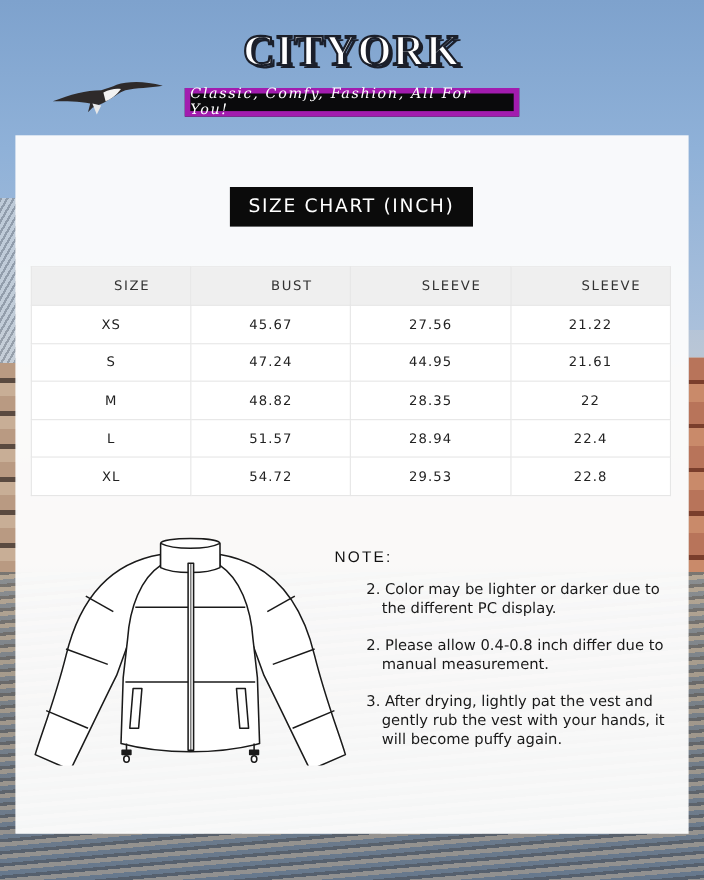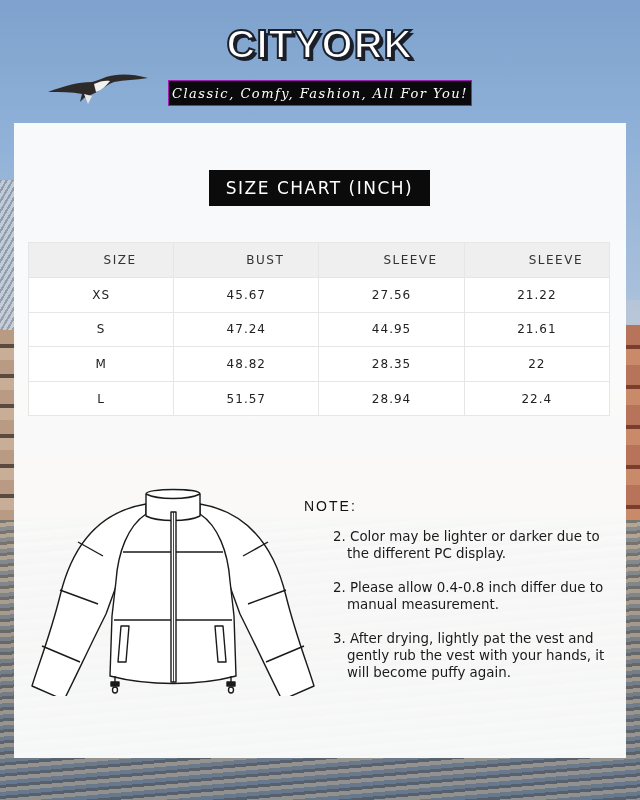--- a/index.html
+++ b/index.html
@@ -21,28 +21,28 @@
     .bg-tree-left { position: absolute; left: 0; top: 180px; width: 16px; height: 150px;
       background: repeating-linear-gradient(120deg, #8e96a0 0 2px, #c8d0d8 2px 5px); opacity: .8; }
     .bg-water { position: absolute; left: 0; top: 520px; width: 640px; height: 280px;
       background:
         repeating-linear-gradient(175deg, rgba(40,50,60,.35) 0 3px, rgba(210,190,160,.35) 3px 7px, rgba(90,120,150,.35) 7px 11px),
         linear-gradient(180deg, #a59a8e 0%, #8a8580 40%, #6d7888 100%); }
 
     
     .brand {
       position: absolute; left: 0; top: 22px; width: 640px; text-align: center;
-      font-family: Liberation Sans, sans-serif; font-weight: bold;
+      font-family: Liberation Serif, serif; font-weight: bold;
       font-size: 40px; letter-spacing: 1px; color: #ffffff;
       -webkit-text-stroke: 2px #1b1f2a;
       text-shadow: 3px 3px 0 #1b1f2a;
     }
     .tagline {
       position: absolute; left: 168px; top: 80px; width: 304px; height: 26px;
-      background: #0a0a0c; border: 1px solid #a21caf;
+      background: #0a0a0c; border: 5px solid #a21caf;
       color: #ffffff; font-family: "DejaVu Serif", serif; font-style: italic;
       font-size: 13px; letter-spacing: 1.5px;
       display: flex; align-items: center; justify-content: center;
     }
     .bird { position: absolute; left: 44px; top: 68px; width: 110px; height: 40px; }
 
     
     .panel {
       position: absolute; left: 14px; top: 123px; width: 612px; height: 635px;
       background: rgba(252,252,252,0.96);
@@ -131,20 +131,26 @@
       <td>48.82</td>
       <td>28.35</td>
       <td>22</td>
     </tr>
     <tr>
       <td>L</td>
       <td>51.57</td>
       <td>28.94</td>
       <td>22.4</td>
     </tr>
+    <tr>
+      <td>XL</td>
+      <td>54.72</td>
+      <td>29.53</td>
+      <td>22.8</td>
+    </tr>
   </tbody>
 </table>
 
 <svg class="jacket" viewBox="0 0 290 210" fill="#ffffff" stroke="#1a1a1a" stroke-width="1.4" stroke-linejoin="round">
 
   <path d="M118 18 C70 26 44 60 32 110 C22 150 10 180 4 200 L36 214 C48 190 62 160 78 128 L90 95 C96 66 104 42 118 30 Z"></path>
 
   <path d="M172 18 C220 26 246 60 258 110 C268 150 280 180 286 200 L254 214 C242 190 228 160 212 128 L200 95 C194 66 186 42 172 30 Z"></path>
 
   <path d="M118 28 C100 40 90 66 88 95 L84 130 L82 190 C120 200 170 200 208 190 L206 130 L202 95 C200 66 190 40 172 28 L160 30 L130 30 Z"></path>

